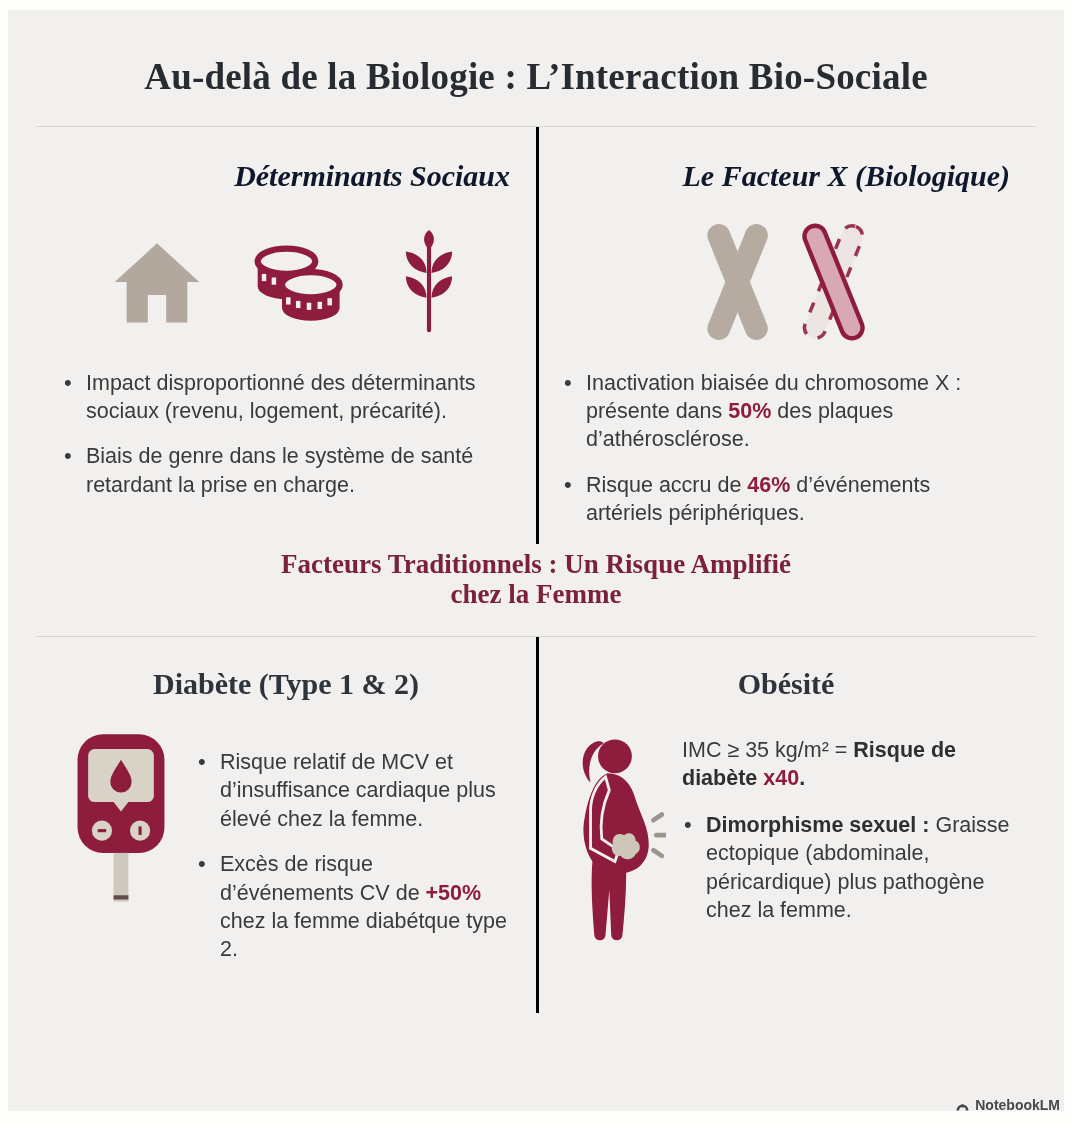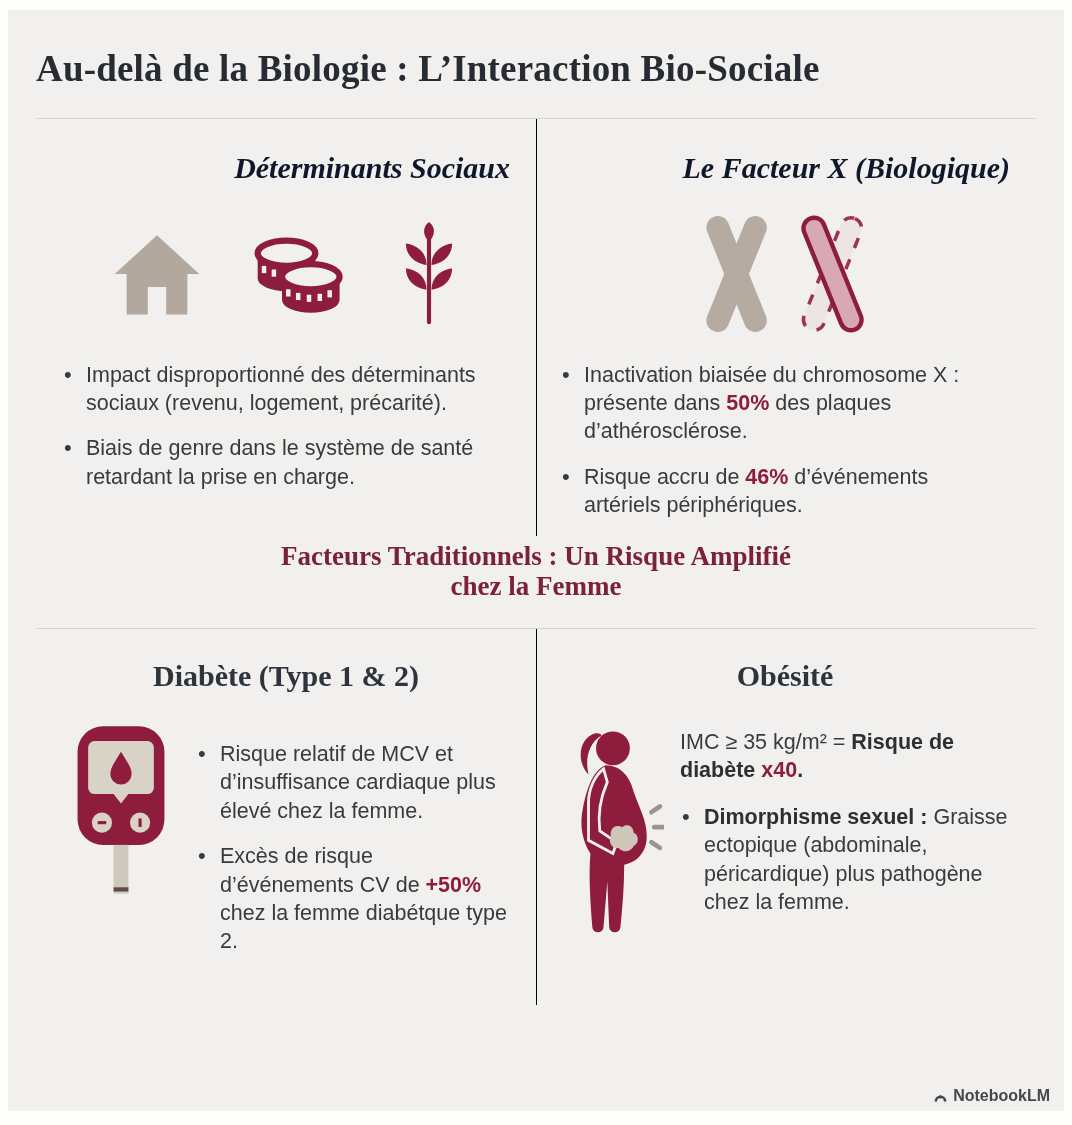--- a/index.html
+++ b/index.html
@@ -9,40 +9,40 @@
     position:relative;overflow:hidden;
   }
   .canvas{
     position:absolute;left:8px;top:10px;right:8px;bottom:14px;
     background:#f1f0ee;
   }
   .inner{padding:0 28px;height:100%;box-sizing:border-box;position:relative;}
 
   
   .main-title{
-    margin:0;padding-top:38px;
+    margin:8px;padding-top:38px;
     font-family:"Liberation Serif", serif;
     font-weight:700;font-size:37px;line-height:1.15;
-    color:#272c32;letter-spacing:.2px;
+    color:#272c32;text-align:center;letter-spacing:.2px;
   }
   .rule{border:none;border-top:1px solid #d6d5d2;margin:27px 0 0 0;}
 
   .s2-title{
     margin:0;padding-top:38px;
     font-family:"Liberation Serif", serif;
     font-weight:700;font-size:27px;line-height:1.12;
     color:#7b2138;text-align:center;
   }
 
   
   .cols{display:grid;grid-template-columns:1fr 1fr;}
   .cols1{height:384px;}
   .cols2{height:376px;}
   .col{padding:20px 26px 0 26px;box-sizing:border-box;}
-  .col.right{border-left:1px solid #000000;padding-left:23px;}
+  .col.right{border-left:3px solid #000000;padding-left:23px;}
 
   .col-head{
     font-family:"Liberation Serif", serif;
     font-weight:700;font-style:italic;font-size:30px;
     color:#0f172a;text-align:right;margin:12px 0 0 0;
   }
   .col-head2{
     font-family:"Liberation Serif", serif;
     font-weight:700;font-size:30px;
     color:#2e343c;text-align:center;margin:10px 0 0 0;
@@ -63,23 +63,23 @@
   .seg-accent{color:#8e1d3d;font-weight:700;text-align:center;}
   .seg-bold{font-weight:700;color:#2f2f2f;}
 
   .flex-row{display:flex;gap:16px;margin-top:29px;align-items:flex-start;}
   .flex-row .txt{flex:1;}
   .intro{font-size:21.5px;line-height:1.32;color:#3a3a3a;margin:6px 0 0 0;}
   .flex-row ul.bullets{margin-top:18px;}
 
   
   .footer{
-    position:absolute;right:14px;bottom:6px;
+    position:absolute;right:4px;bottom:6px;
     display:flex;align-items:center;gap:5px;
-    color:#474747;font-size:16px;font-weight:700;
+    color:#474747;font-size:14px;font-weight:700;
   }
 
   svg{display:block;}
 </style>
 </head>
 <body>
 
 <div class="canvas">
   <div class="inner">
 

